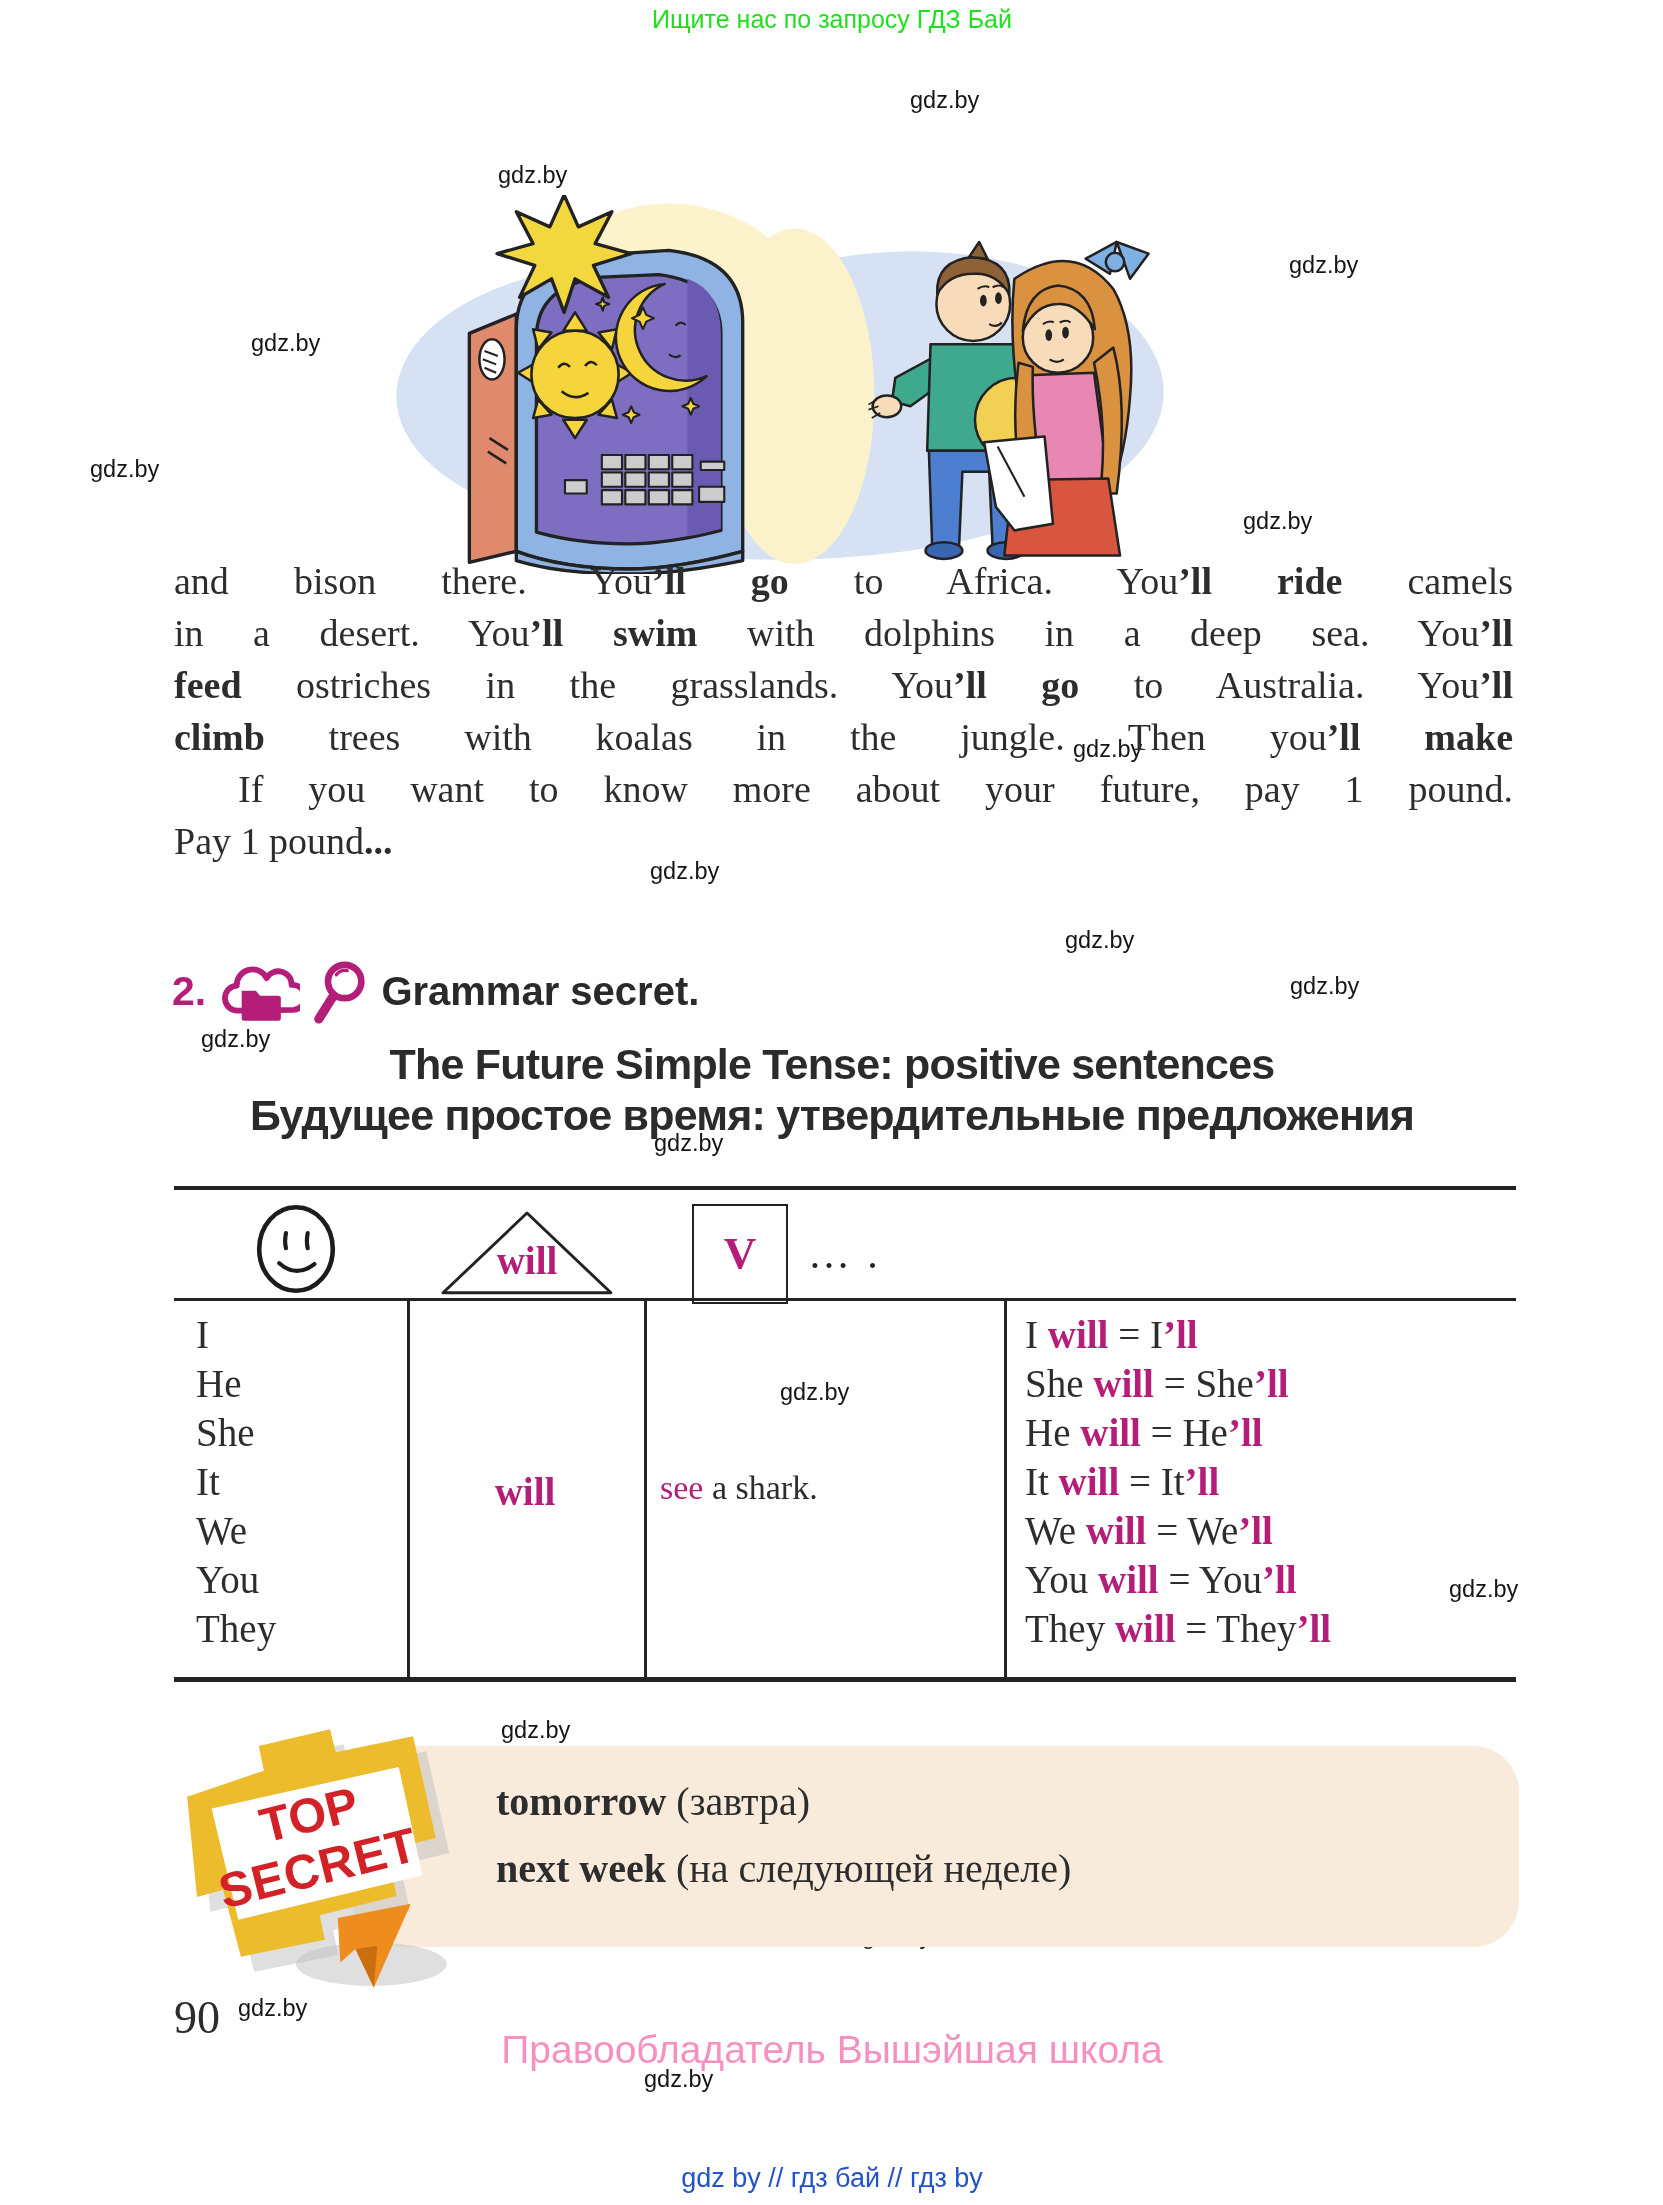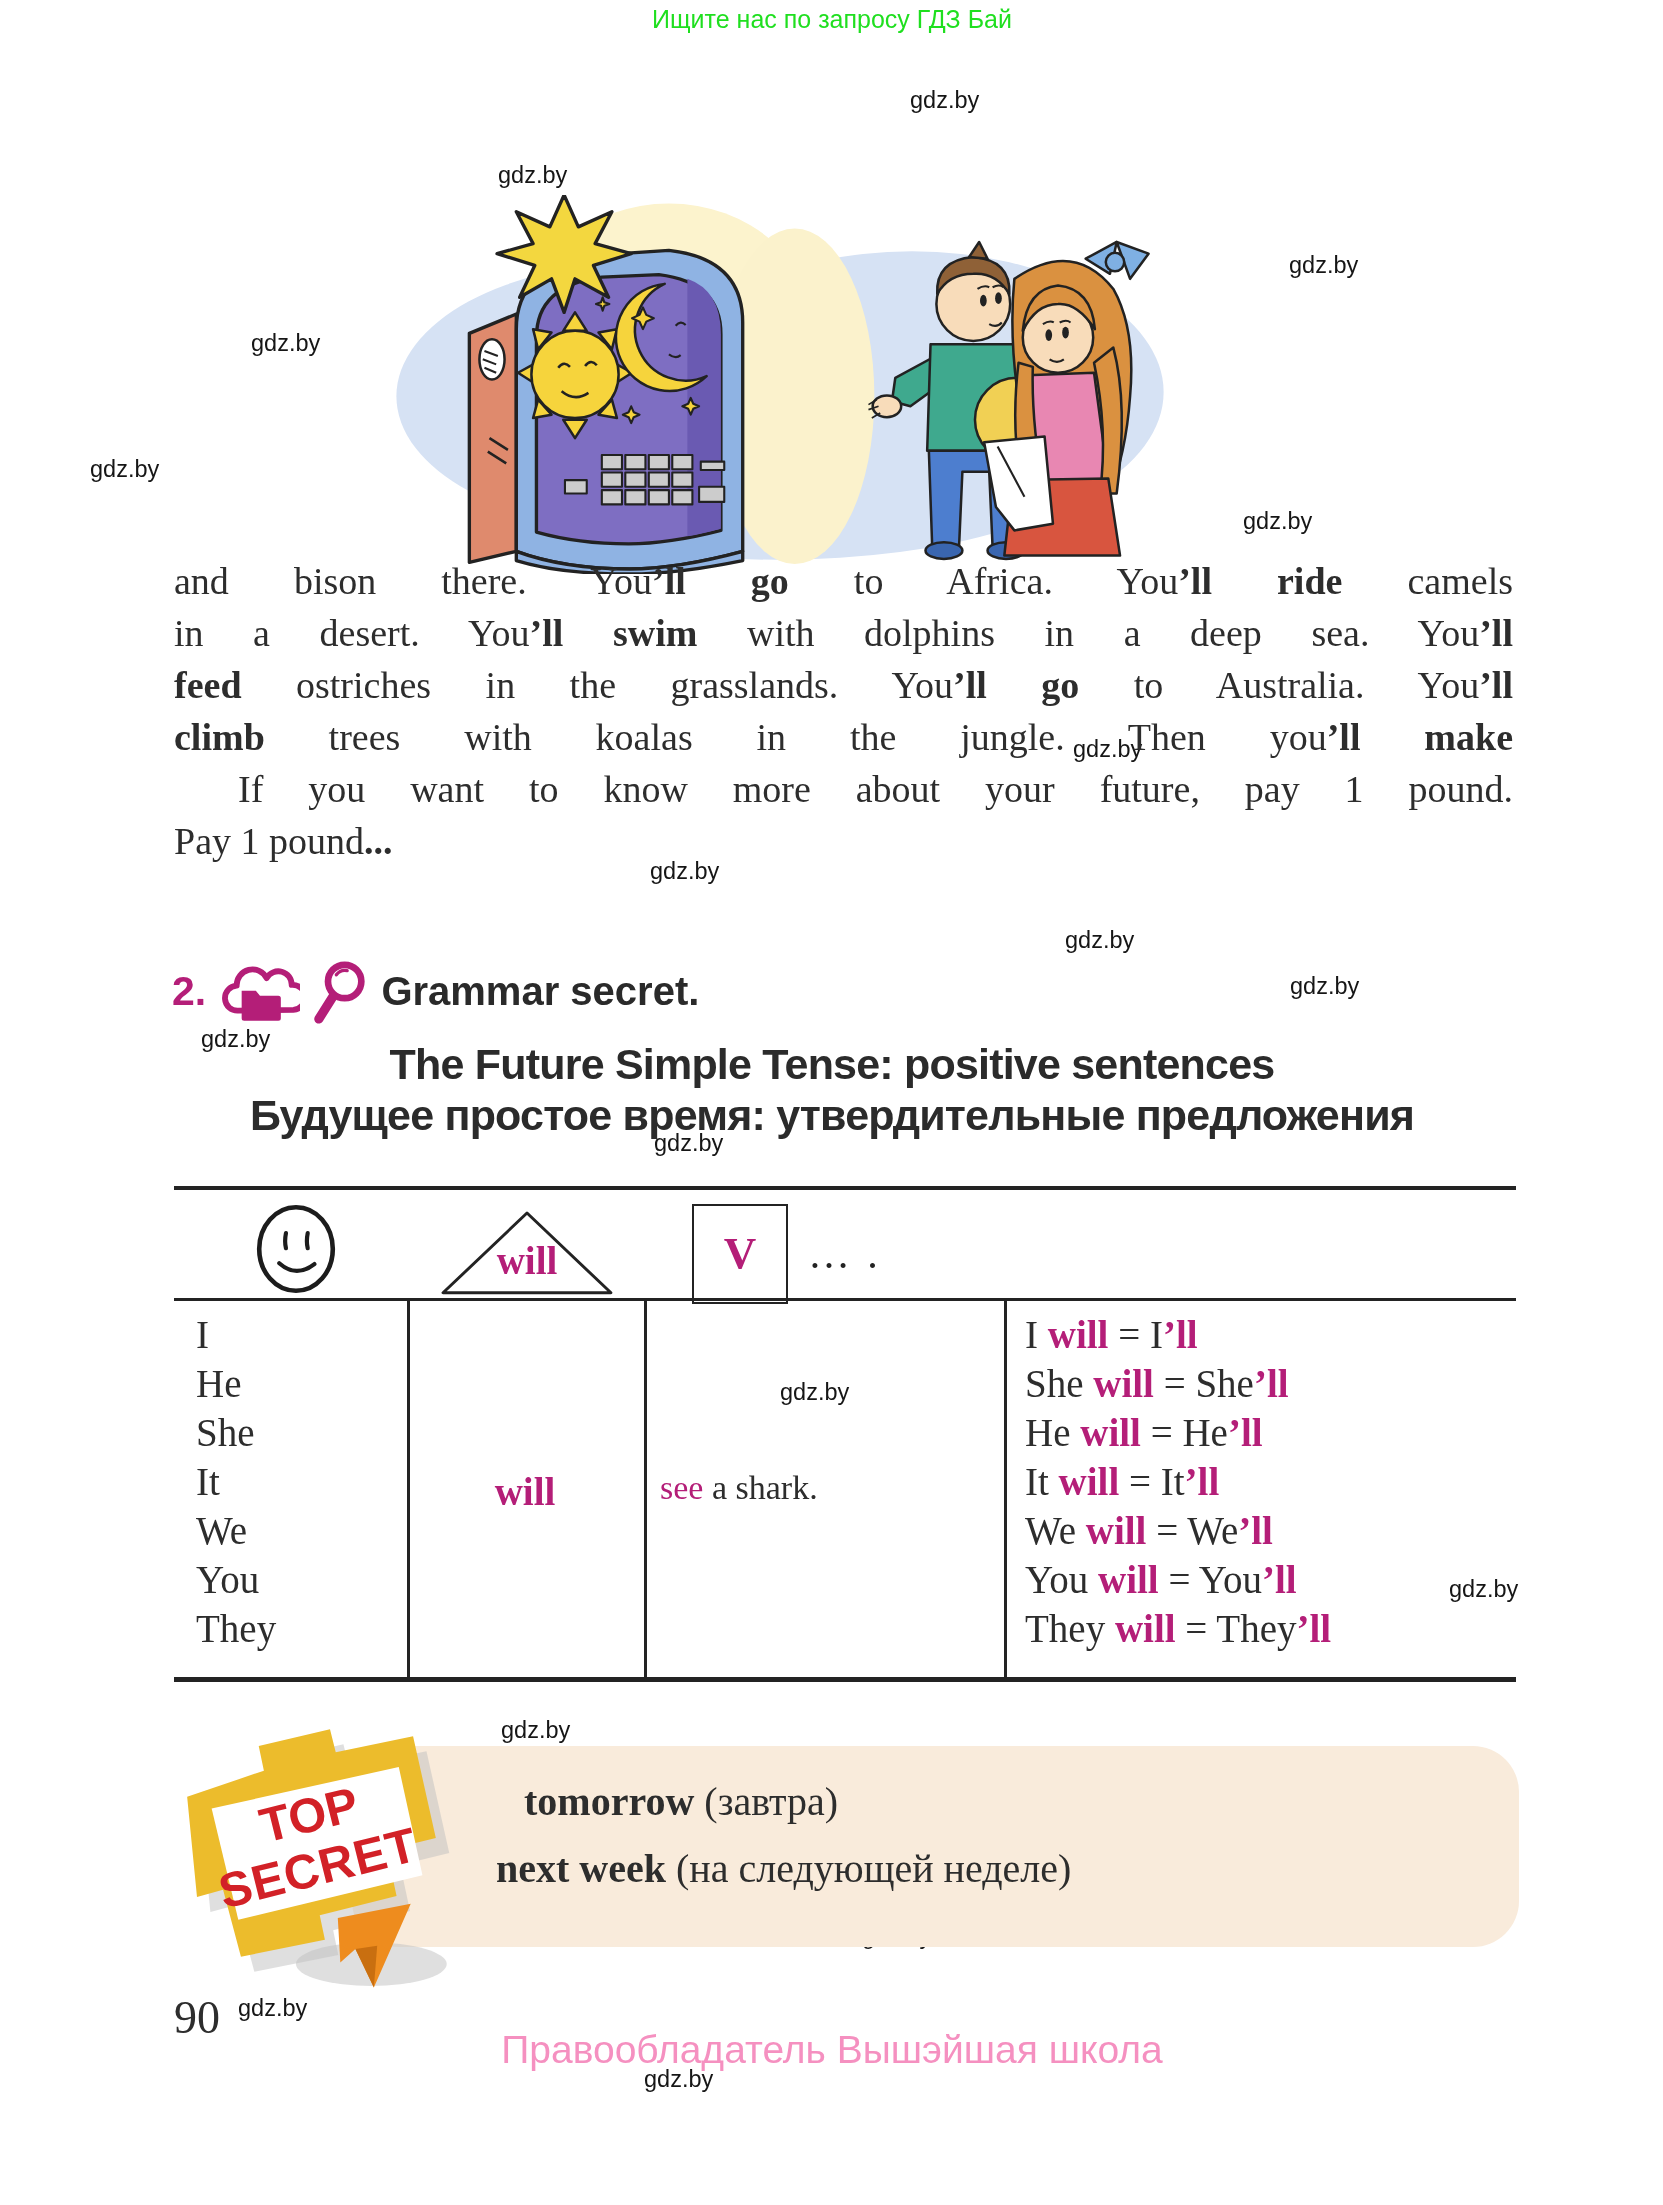--- a/index.html
+++ b/index.html
@@ -34,21 +34,21 @@
   .vbox{position:absolute;left:518px;top:18.4px;width:92px;height:96px;border:2.5px solid #232323;
         text-align:center;line-height:94px;font-size:45px;font-weight:bold;color:#b41e78;}
   .hdots{position:absolute;left:634px;top:44px;font-size:42px;color:#232323;letter-spacing:3.4px;}
   .pronouns{position:absolute;left:22px;top:124px;font-size:39px;line-height:49px;}
   .willcell{position:absolute;left:233px;top:283px;width:236px;text-align:center;
             font-size:39px;font-weight:bold;color:#b41e78;}
   .verbcell{position:absolute;left:486px;top:283px;font-size:34px;}
   .contr{position:absolute;left:851px;top:124px;font-size:39px;line-height:49px;white-space:nowrap;}
   
   .panel{left:352px;top:1746px;width:1167px;height:201px;background:#f9ebdb;border-radius:46px;}
-  .sec1{left:496px;top:1778px;font-size:40px;margin-left:28px;}
+  .sec1{left:496px;top:1778px;font-size:40px;}
   .sec2{left:496px;top:1845px;font-size:40px;}
   .it{}
   .pageno{left:174px;top:1991px;font-size:46px;color:#2d2d2d;}
   .pubfoot{left:0;top:2028px;width:100%;text-align:center;font-size:39px;color:#f590c0;
            font-family:"Liberation Sans","DejaVu Sans",sans-serif;}
   .linkfoot{left:0;top:2163px;width:100%;text-align:center;font-size:27px;color:#2353cb;
             font-family:"Liberation Sans","DejaVu Sans",sans-serif;}
 </style>
 </head>
 <body>
@@ -274,15 +274,16 @@
 
   <div class="abs sec1">
     <span class="b">tomorrow</span><span> (завтра)</span>
   </div>
   <div class="abs sec2">
     <span class="b">next </span><span class="b it">week</span><span> (на следующей </span><span class="it">неделе</span><span>)</span>
   </div>
 
   <div class="abs pageno">90</div>
   <div class="abs pubfoot">Правообладатель Вышэйшая школа</div>
+  <div class="abs linkfoot">gdz by  //  гдз бай  //  гдз by</div>
 
 </div>
 
 
 </body></html>

